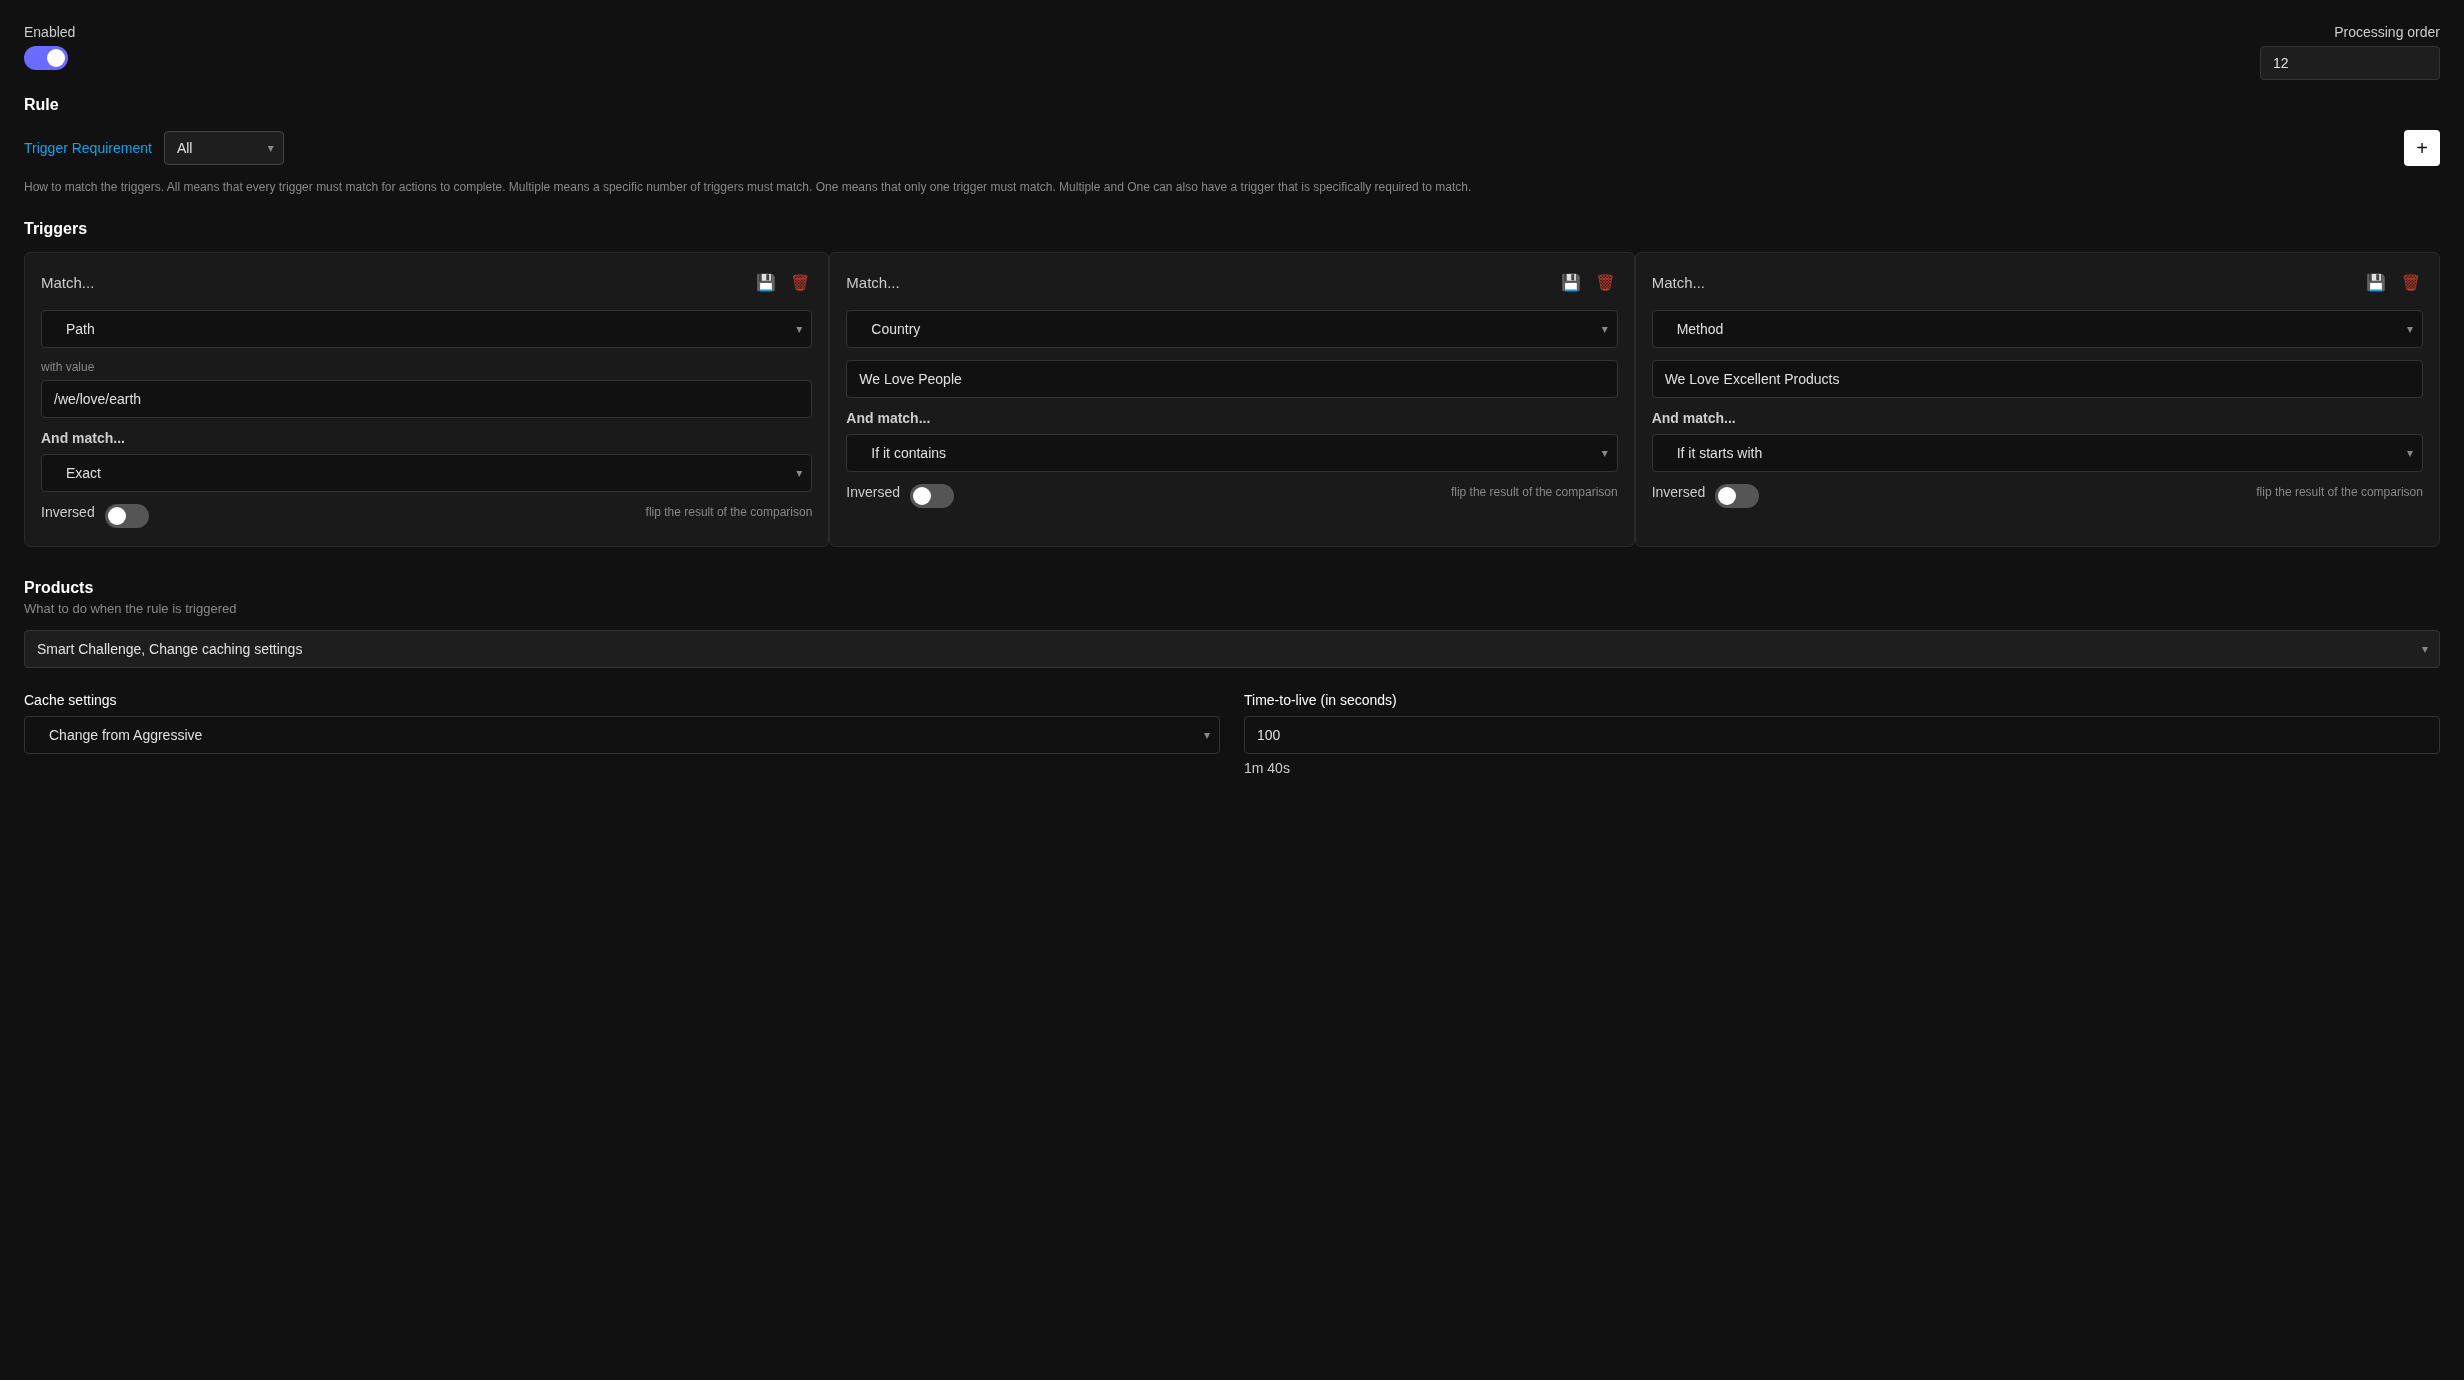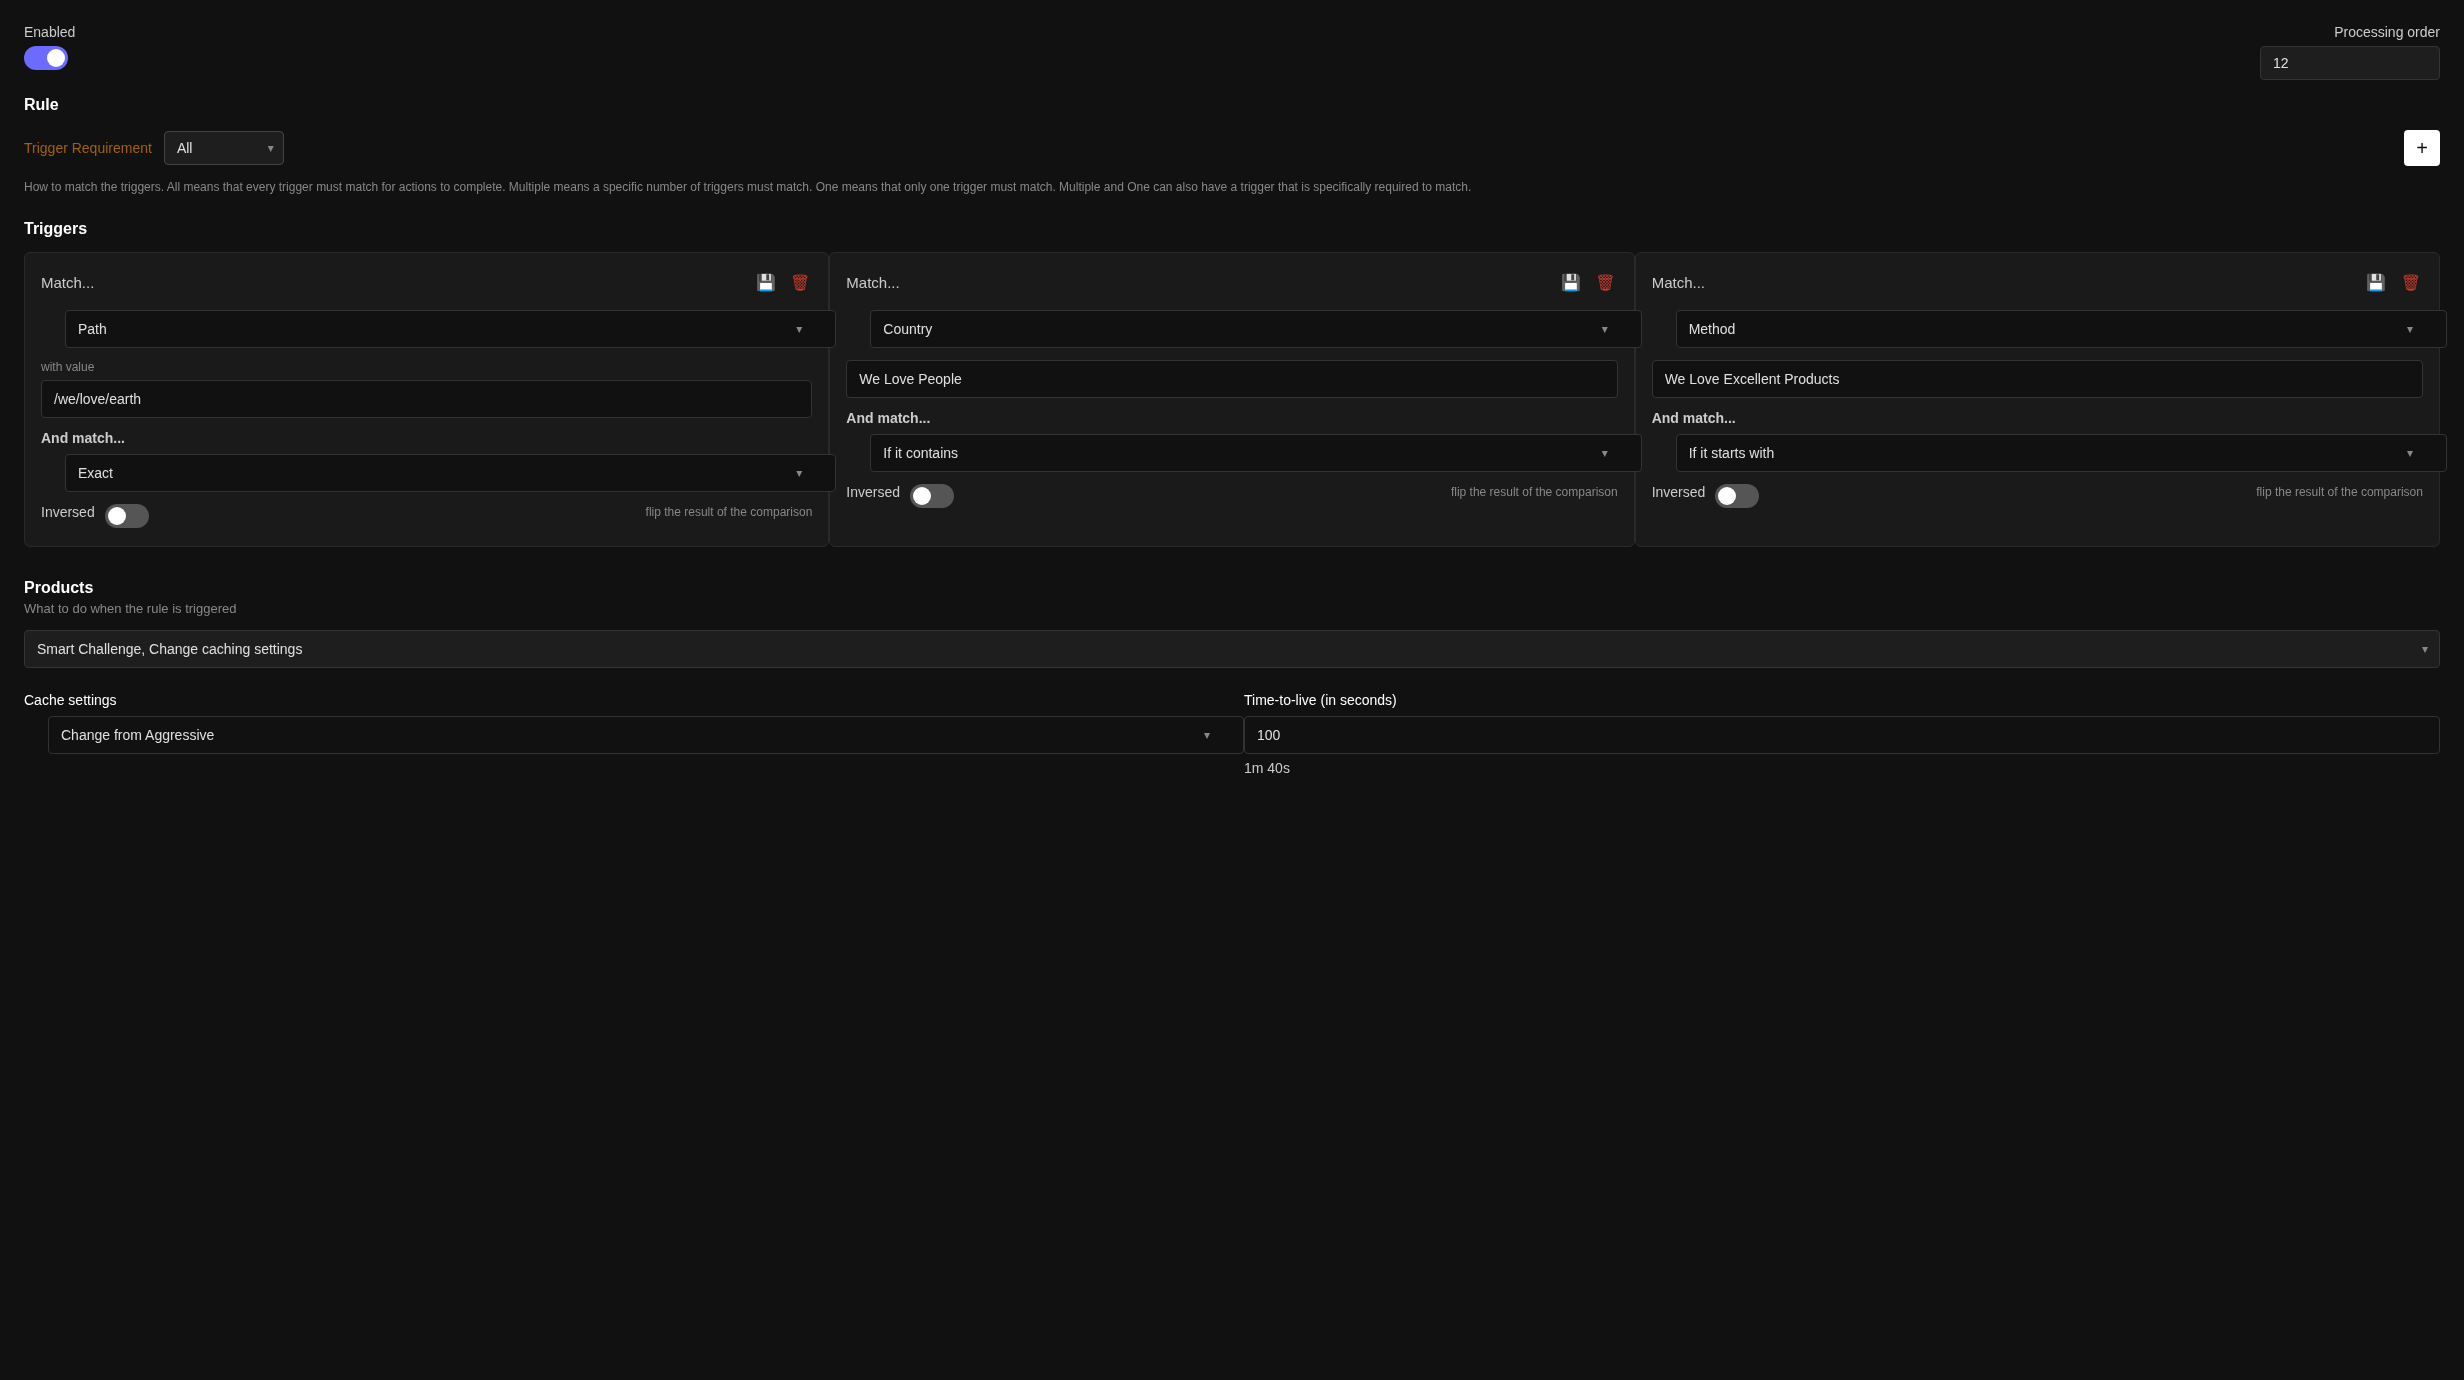--- a/index.html
+++ b/index.html
@@ -78,21 +78,21 @@
       display: flex;
       align-items: center;
       justify-content: space-between;
       margin-bottom: 12px;
     }
     .trigger-requirement-left {
       display: flex;
       align-items: center;
       gap: 12px;
     }
-    .tr-label { font-size: 14px; color: #a16207; }
+    .tr-label { font-size: 14px; color: #0ea5e9; }
 
     .select-wrap {
       position: relative;
       display: inline-block;
     }
     .select-box {
       background: #1e1e1e;
       border: 1px solid #444;
       color: #e0e0e0;
       padding: 8px 32px 8px 12px;
@@ -195,26 +195,25 @@
       font-size: 12px;
       color: #888;
       margin-bottom: 6px;
     }
 
     .full-select {
       width: 100%;
       background: #111;
       border: 1px solid #333;
       color: #e0e0e0;
-      padding: 10px 32px 10px 12px;
+      padding: 10px 32px 10px 24px;
       border-radius: 4px;
       font-size: 14px;
       appearance: none;
       cursor: pointer;
-      margin-left: 24px;
     }
     .select-wrap-full {
       position: relative;
     }
     .select-wrap-full .select-arrow {
       position: absolute;
       right: 10px;
       top: 50%;
       transform: translateY(-50%);
       pointer-events: none;

